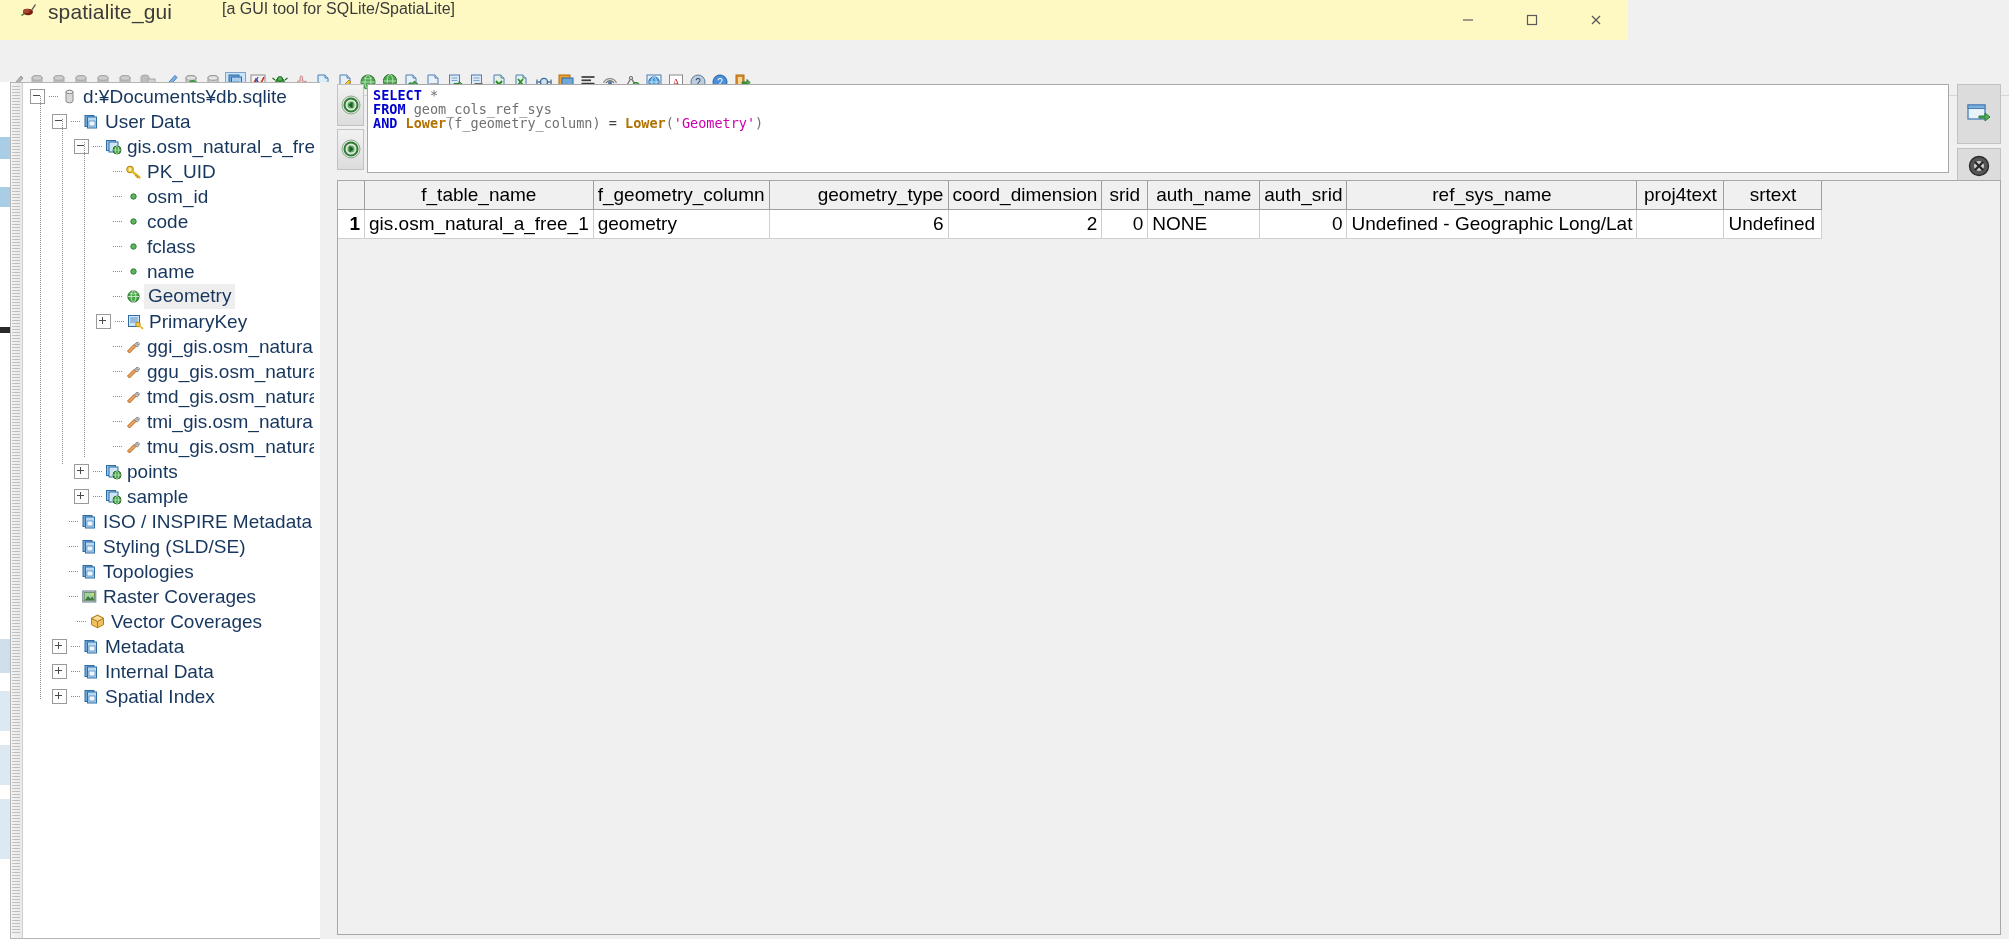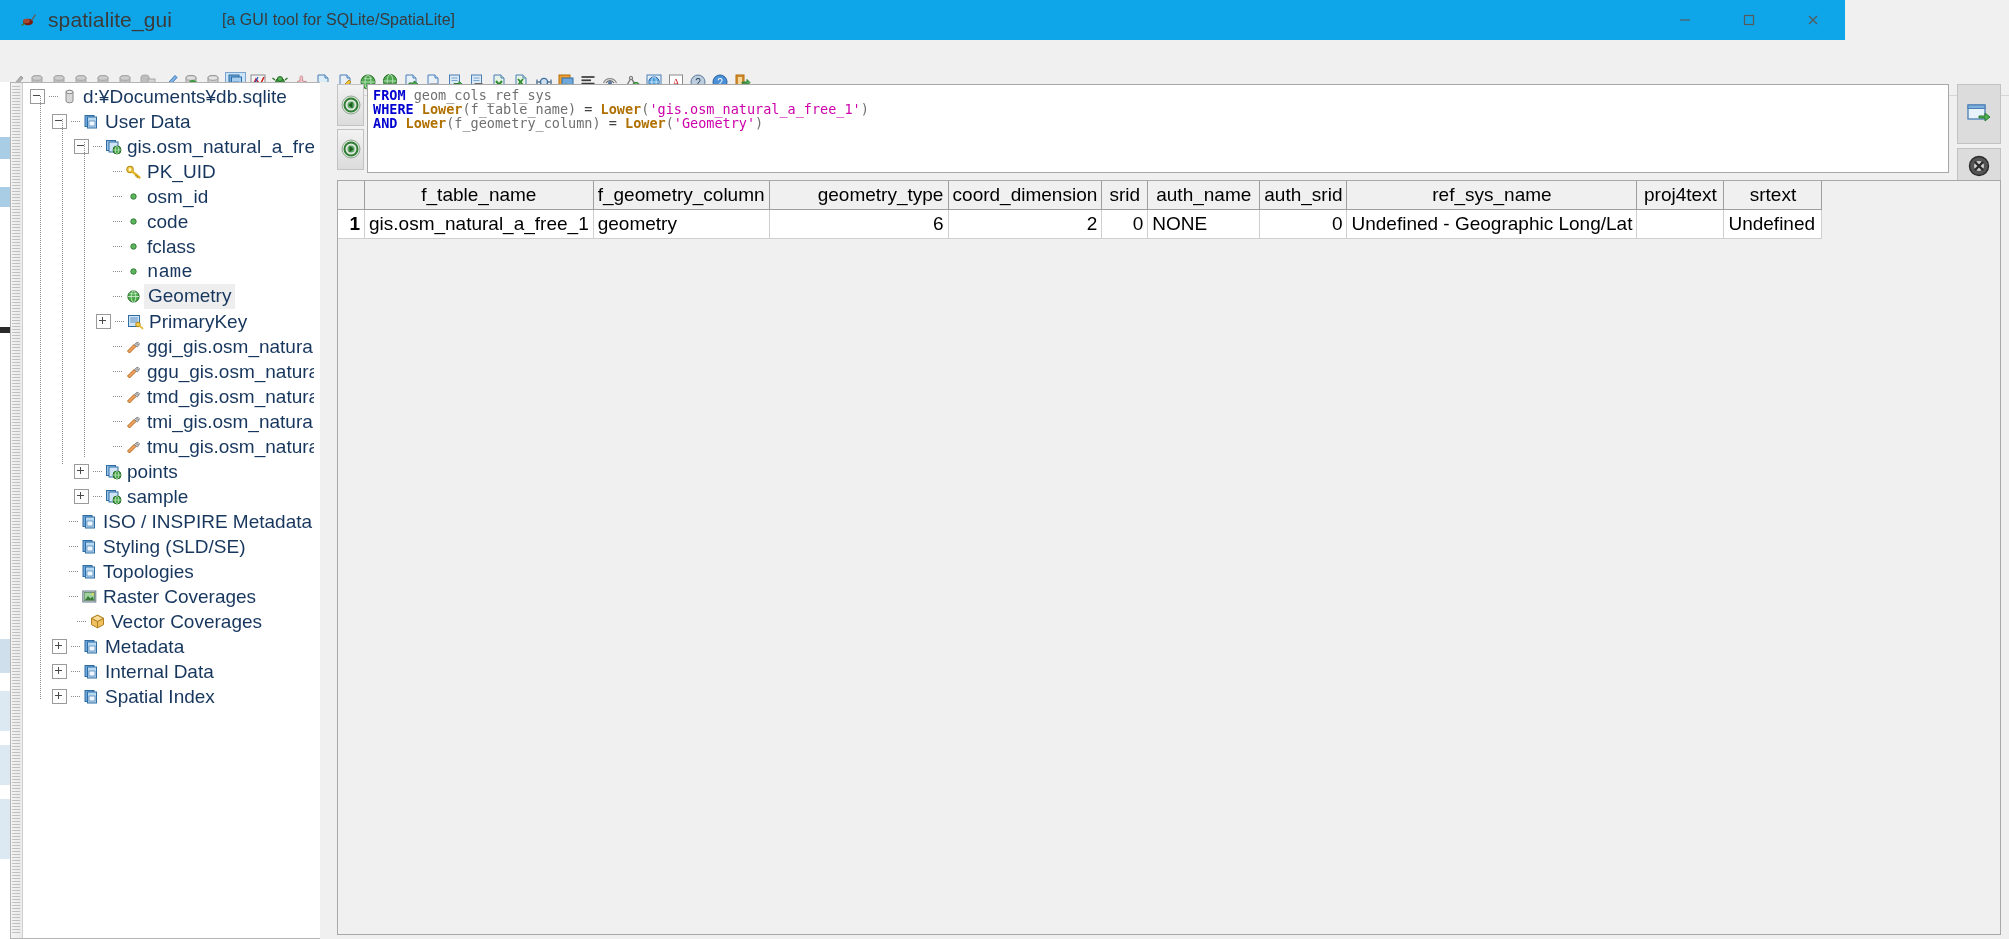--- a/index.html
+++ b/index.html
@@ -12,23 +12,23 @@
 
   #app {
     position: relative;
     width: 2009px; height: 939px;
     background: #f0f0f0;
   }
 
   
   .titlebar {
     position: absolute; left: 0; top: 0;
-    width: 1845px; height: 40px;
-    background: #0ea5e9;
-    display: flex; align-items: center;
+    width: 1628px; height: 40px;
+    background: #fef9c3;
+    display: flex; align-items: flex-start;
   }
   .title-icon {
     margin-left: 18px; margin-right: 10px;
     width: 20px; height: 20px;
     display: flex; align-items: center; justify-content: center;
   }
   .title-app {
     font-size: 21px; color: #3b3b3b;
     letter-spacing: .1px;
   }
@@ -727,21 +727,21 @@
       <div class="tnode" style="padding-left: 72px;">
         <span class="expander-none"></span>
         <span class="dots"></span>
         <span class="ticon">
           <svg width="17" height="17" viewBox="0 0 17 17">
             <circle cx="8.5" cy="8.5" r="2.7" fill="#5fb55f" stroke="#2e7d32" stroke-width="1"></circle>
           </svg>
         </span>
         <span class="tlabel">fclass</span>
       </div>
-      <div class="tnode" style="padding-left: 72px; font-family: Liberation Mono, monospace;">
+      <div class="tnode" style="padding-left: 72px;">
         <span class="expander-none"></span>
         <span class="dots"></span>
         <span class="ticon">
           <svg width="17" height="17" viewBox="0 0 17 17">
             <circle cx="8.5" cy="8.5" r="2.7" fill="#5fb55f" stroke="#2e7d32" stroke-width="1"></circle>
           </svg>
         </span>
         <span class="tlabel">name</span>
       </div>
       <div class="tnode selected" style="padding-left: 72px;">
@@ -973,22 +973,22 @@
       <div class="nav-btn">
         <svg width="22" height="22" viewBox="0 0 22 22">
           <circle cx="11" cy="11" r="9" fill="#dfe6df" stroke="#8fa98f" stroke-width="1"></circle>
           <circle cx="11" cy="11" r="6.5" fill="none" stroke="#2e7d32" stroke-width="2"></circle>
           <circle cx="11" cy="11" r="3.5" fill="#5aa860"></circle>
           <path d="M9.5 7.5 L13.5 11 L9.5 14.5 Z" fill="#1b5e20"></path>
         </svg>
       </div>
     </div>
     <div class="sql-box" id="sql-box">
+        <div class="sql-line"><span class="kw">SELECT</span><span class="plain"> </span><span class="aster">*</span></div>
         <div class="sql-line"><span class="kw">FROM</span><span class="plain"> geom_cols_ref_sys</span></div>
-        <div class="sql-line"><span class="kw">WHERE</span><span class="plain"> </span><span class="fn">Lower</span><span class="plain">(f_table_name) </span><span class="op">= </span><span class="fn">Lower</span><span class="plain">(</span><span class="str">'gis.osm_natural_a_free_1'</span><span class="plain">)</span></div>
         <div class="sql-line"><span class="kw">AND</span><span class="plain"> </span><span class="fn">Lower</span><span class="plain">(f_geometry_column) </span><span class="op">= </span><span class="fn">Lower</span><span class="plain">(</span><span class="str">'Geometry'</span><span class="plain">)</span></div>
       </div>
   </div>
 
   <div class="right-col">
     <div class="rc-btn">
       <svg width="26" height="24" viewBox="0 0 26 24">
         <rect x="2" y="3" width="17" height="14" fill="#e8f2fb" stroke="#4a7fb5" stroke-width="1.3"></rect>
         <rect x="2" y="3" width="17" height="3.5" fill="#7fb0dd" stroke="#4a7fb5" stroke-width="1"></rect>
         <path d="M13 14 L19 14 L19 11 L24 15 L19 19 L19 16 L13 16 Z" fill="#4caf50" stroke="#2e7d32" stroke-width="1"></path>

